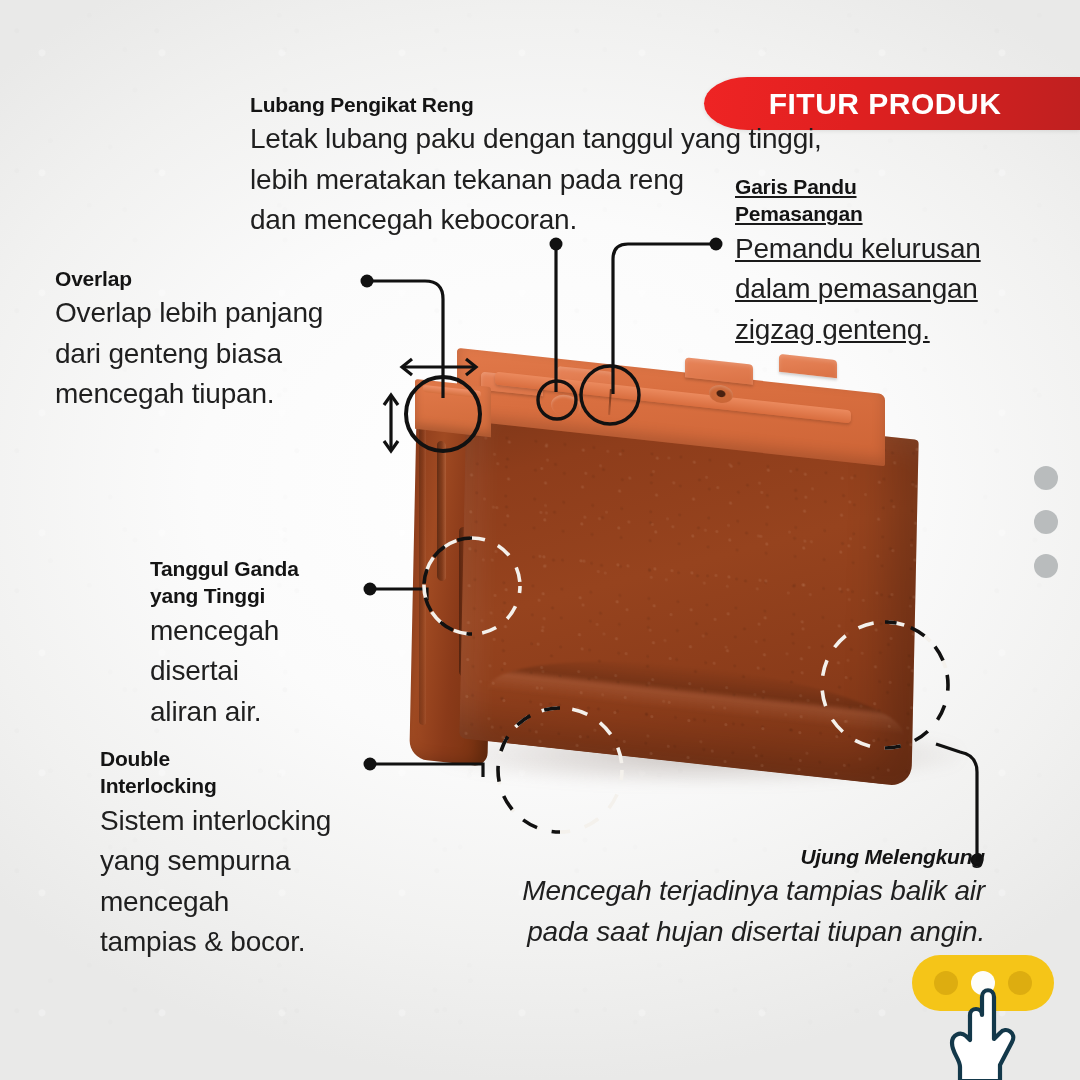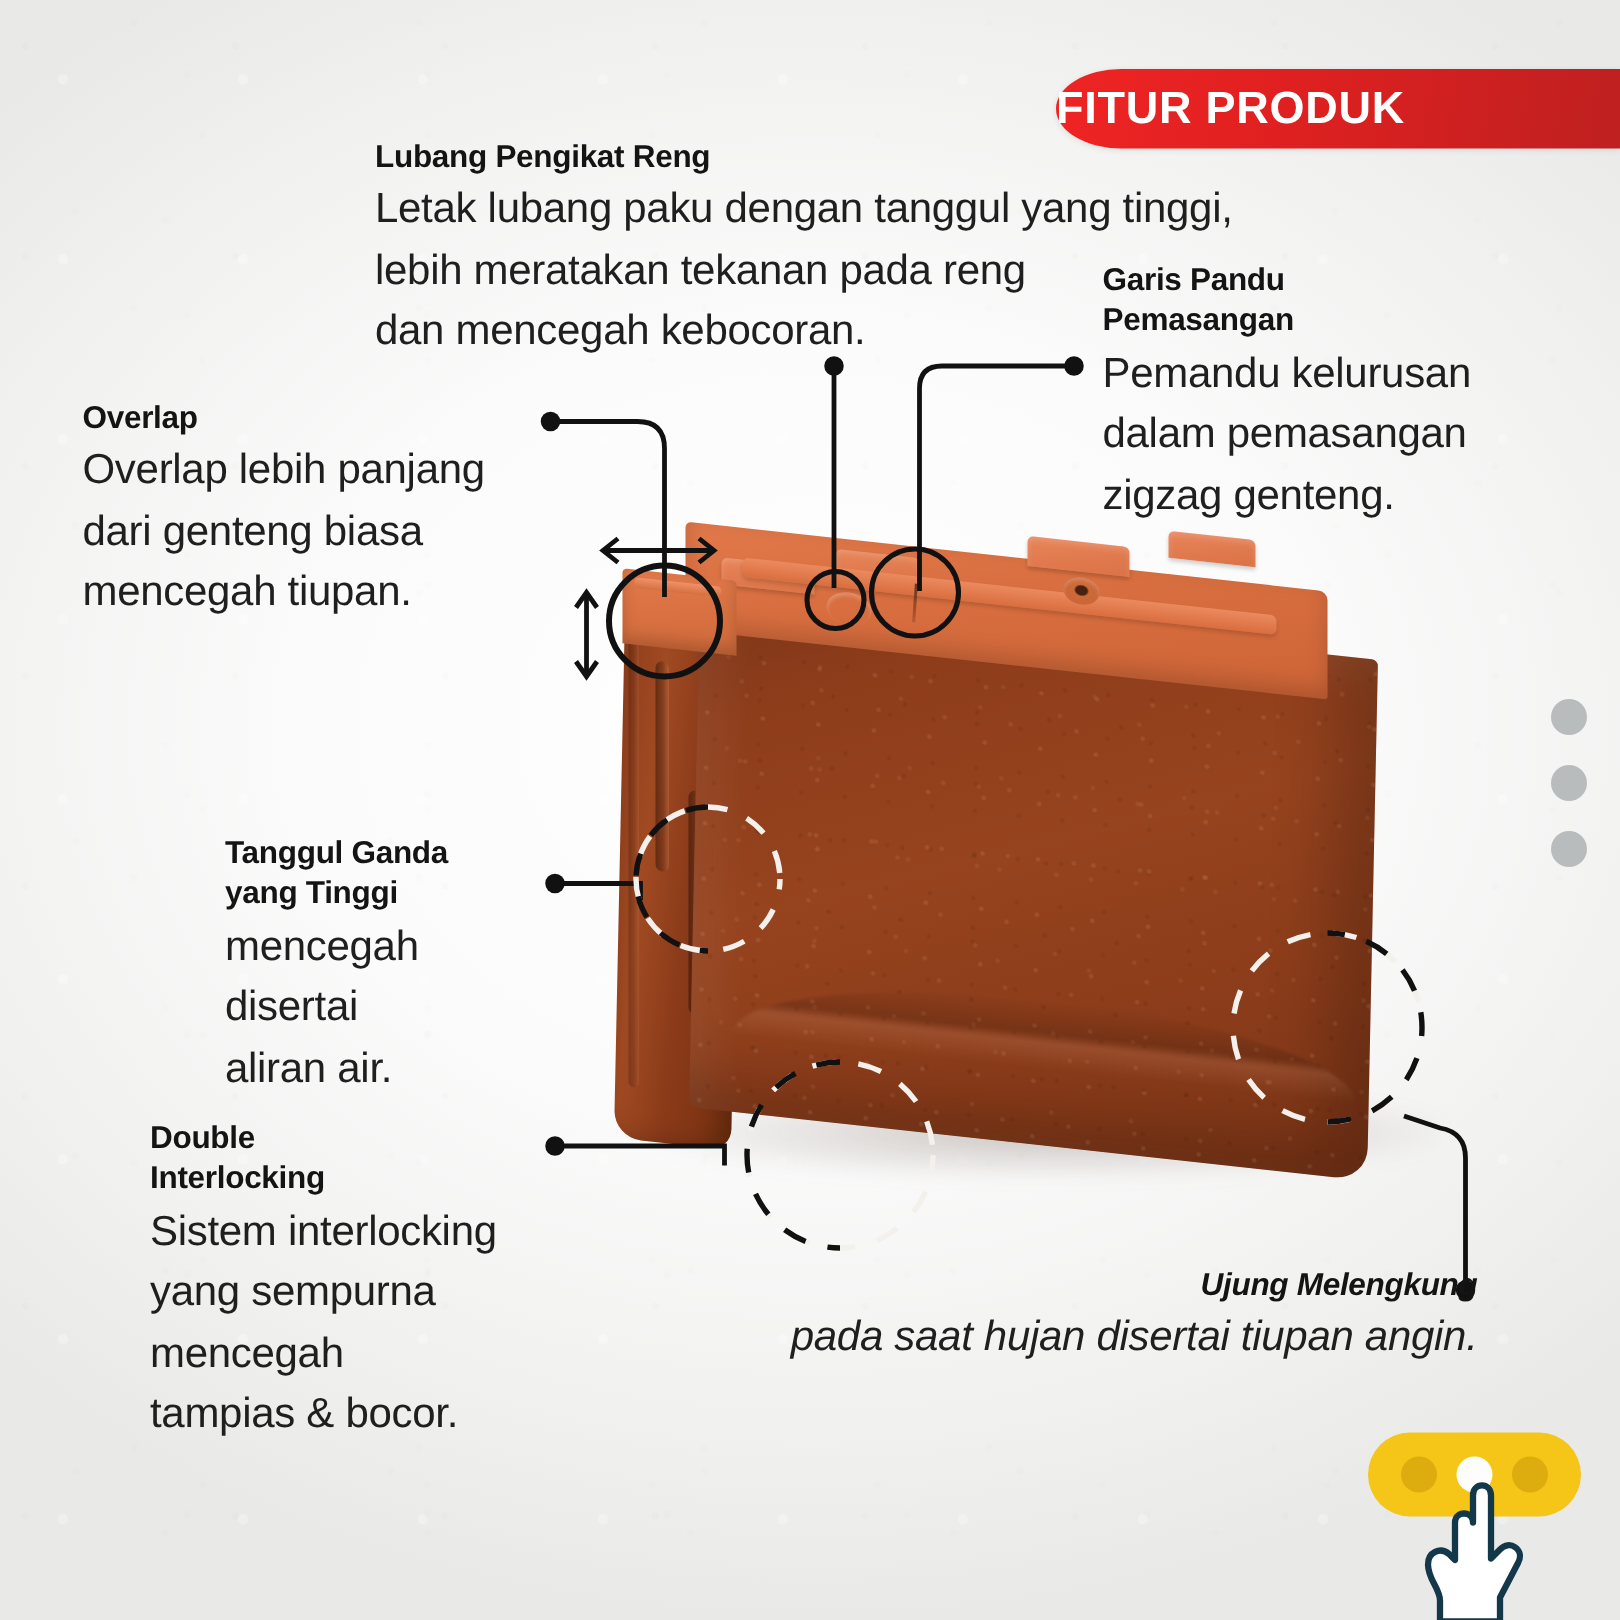--- a/index.html
+++ b/index.html
@@ -31,28 +31,29 @@
       radial-gradient(circle at 63% 84%, rgba(0,0,0,.020) 0 2px, transparent 3px),
       radial-gradient(circle at 90% 60%, rgba(0,0,0,.016) 0 2px, transparent 3px),
       radial-gradient(circle at 35% 44%, rgba(255,255,255,.5) 0 3px, transparent 4px);
     background-size: 140px 140px, 190px 190px, 160px 160px, 210px 210px, 175px 175px, 150px 150px, 120px 120px;
   }
 
   
   #banner {
     position: absolute;
     left: 704px;
-    top: 46px;
+    top: 77px;
     width: 376px;
     height: 53px;
     background: linear-gradient(100deg, #ef2424 0%, #e02020 40%, #bf2020 100%);
     border-top-left-radius: 46px 28px;
     border-bottom-left-radius: 46px 28px;
     display: flex;
     align-items: center;
+    justify-content: center;
     box-shadow: 0 1px 4px rgba(0,0,0,.10);
   }
   #banner-title {
     color: #ffffff;
     font-size: 30px;
     font-weight: bold;
     letter-spacing: .5px;
     padding-right: 14px;
     white-space: nowrap;
   }
@@ -72,21 +73,21 @@
     line-height: 1.44;
     color: #1f1f1f;
     margin: 0;
     letter-spacing: -.2px;
   }
   .align-left   { text-align: left; }
   .align-right  { text-align: left; }
   .align-center { text-align: right; font-style: italic; }
 
   #co-lubang      { left: 250px; top: 92px;  width: 600px; }
-  #co-garis       { left: 735px; top: 174px; width: 270px; }
+  #co-garis       { left: 735px; top: 174px; width: 270px; text-decoration: underline; }
   #co-overlap     { left: 55px;  top: 266px; width: 296px; }
   #co-tanggul     { left: 150px; top: 556px; width: 200px; }
   #co-double      { left: 100px; top: 746px; width: 250px; }
   #co-ujung       { left: 475px; top: 844px; width: 510px; }
 
   
   #tile-stage {
     position: absolute;
     left: 385px;
     top: 355px;
@@ -440,20 +441,21 @@
     <p class="c-title">Double</p>
     <p class="c-title">Interlocking</p>
     <p class="c-body">Sistem interlocking</p>
     <p class="c-body">yang sempurna</p>
     <p class="c-body">mencegah</p>
     <p class="c-body">tampias &amp; bocor.</p>
   </div>
 
   <div class="callout align-center" id="co-ujung">
     <p class="c-title">Ujung Melengkung</p>
+    <p class="c-body">Mencegah terjadinya tampias balik air</p>
     <p class="c-body">pada saat hujan disertai tiupan angin.</p>
   </div>
 
   <div id="side-dots">
     <span class="side-dot"></span>
     <span class="side-dot"></span>
     <span class="side-dot"></span>
   </div>
 
 

